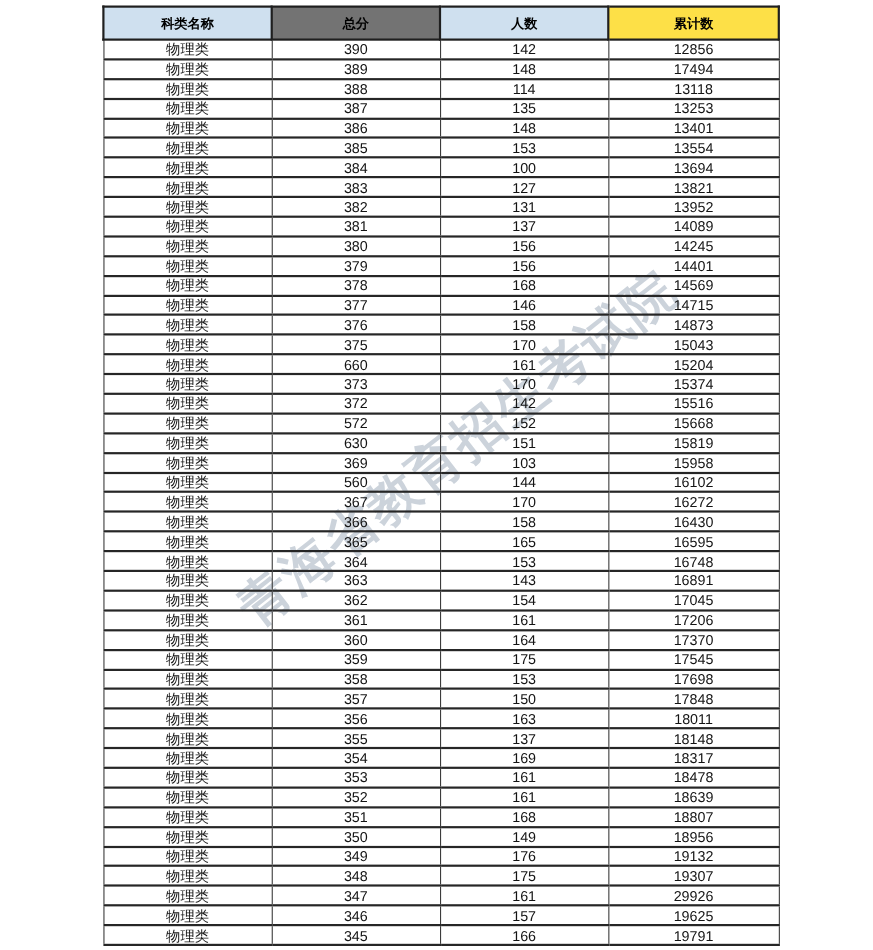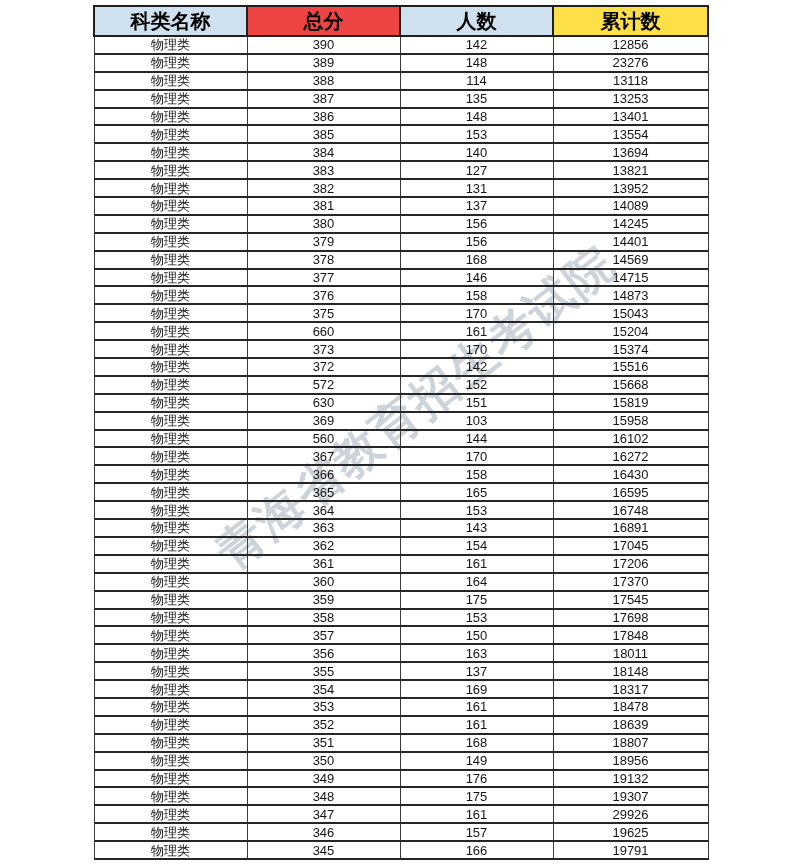--- a/index.html
+++ b/index.html
@@ -32,21 +32,21 @@
     height: 853px;
     border-collapse: collapse;
     table-layout: fixed;
     z-index: 2;
     background: transparent;
   }
   .score-table th {
     height: 28px;
     font-family: "Liberation Serif", serif;
     font-weight: bold;
-    font-size: 20px;
+    font-size: 12px;
     color: #000000;
     text-align: center;
     vertical-align: middle;
     padding: 0;
     border: 2px solid #1f1f1f;
   }
   .score-table td {
     text-align: center;
     vertical-align: middle;
     padding: 0;
@@ -76,37 +76,37 @@
   <table class="score-table">
     <colgroup>
       <col style="width:153px">
       <col style="width:153px">
       <col style="width:153px">
       <col style="width:155px">
     </colgroup>
     <thead>
       <tr>
         <th style="background: rgb(207, 224, 239);">科类名称</th>
-        <th style="background: #ef4444;">总分</th>
+        <th style="background: #737373;">总分</th>
         <th style="background: rgb(207, 224, 239);">人数</th>
         <th style="background: #fde047;">累计数</th>
       </tr>
     </thead>
     <tbody id="table-body">
         <tr>
           <td class="cjk">物理类</td>
           <td>390</td>
           <td>142</td>
           <td>12856</td>
         </tr>
         <tr>
           <td class="cjk">物理类</td>
           <td>389</td>
           <td>148</td>
-          <td>23276</td>
+          <td>17494</td>
         </tr>
         <tr>
           <td class="cjk">物理类</td>
           <td>388</td>
           <td>114</td>
           <td>13118</td>
         </tr>
         <tr>
           <td class="cjk">物理类</td>
           <td>387</td>
@@ -121,21 +121,21 @@
         </tr>
         <tr>
           <td class="cjk">物理类</td>
           <td>385</td>
           <td>153</td>
           <td>13554</td>
         </tr>
         <tr>
           <td class="cjk">物理类</td>
           <td>384</td>
-          <td>140</td>
+          <td>100</td>
           <td>13694</td>
         </tr>
         <tr>
           <td class="cjk">物理类</td>
           <td>383</td>
           <td>127</td>
           <td>13821</td>
         </tr>
         <tr>
           <td class="cjk">物理类</td>

